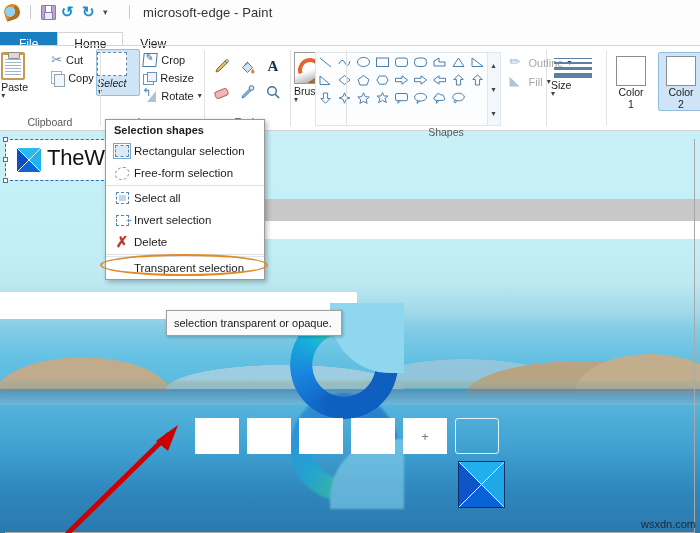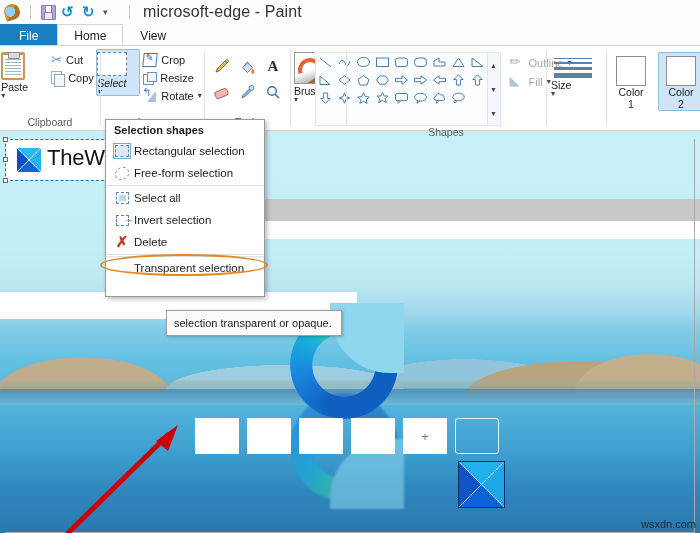--- a/index.html
+++ b/index.html
@@ -17,39 +17,39 @@
 
   
   .titlebar {
     height:24px; background:#fdfdfd;
     display:flex; align-items:center; gap:0px;
     padding-left:4px; position:relative; z-index:5;
   }
   .qat { display:flex; align-items:center; gap:5px; }
   .qat-sep { width:1px; height:14px; background:#c9c9c9; margin:0 5px; }
   .qat-ico { width:16px; height:16px; display:inline-block; position:relative; cursor:pointer; }
-  .title-text { margin-left:8px; font-size:16px; color:#333; letter-spacing:.1px; }
+  .title-text { margin-left:8px; font-size:13px; color:#333; letter-spacing:.1px; }
 
   
   .ico-paint { background:
       radial-gradient(circle at 40% 45%, #8fd3f4 0 38%, transparent 39%),
       linear-gradient(135deg,#d98c2a 0 50%, #b3701e 50% 100%);
     border-radius:50% 50% 50% 10%;
     transform:rotate(-18deg);
   }
   .ico-save { width:15px; height:15px; background:#b9a6d6; border:1px solid #8d7ab5; border-radius:1px; position:relative; }
   .ico-save:before { content:""; position:absolute; left:3px; top:0; right:3px; height:6px; background:#fff; border:1px solid #8d7ab5; border-top:none; }
   .ico-save:after  { content:""; position:absolute; left:2px; bottom:0; right:2px; height:6px; background:#efeaf7; border:1px solid #8d7ab5; border-bottom:none; }
   .arrow-glyph { font-size:15px; line-height:15px; color:#1c8fd6; font-weight:bold; }
   .qat-drop { font-size:9px; color:#555; line-height:16px; }
 
   
   .tabs { height:22px; display:flex; align-items:flex-end; background:#fdfdfd; position:relative; z-index:5; }
   .tab {
-    height:22px; line-height:22px; padding:0 16px; font-size:12px; color:#1b1b1b;
+    height:14px; line-height:22px; padding:0 16px; font-size:12px; color:#1b1b1b;
     cursor:pointer; border:1px solid transparent; border-bottom:none;margin-top:44px;
   }
   .tab.file { background:#1a7fc1; color:#fff; padding:0 18px; }
   .tab.active { background:#fff; border-color:#d4d4d4; }
   .tabs:after { content:""; position:absolute; left:0; right:0; bottom:0; height:1px; background:#d4d4d4; }
 
   
   .ribbon {
     height:85px; background:#fff; border-bottom:1px solid #d2d2d2;
     display:flex; align-items:stretch; position:relative; z-index:4;
@@ -208,21 +208,21 @@
   .handle { position:absolute; width:5px; height:5px; background:#fff; border:1px solid #6a6a6a; }
 
   
   .paint-canvas-border { position:absolute; left:5px; top:8px; width:690px; height:394px;
       border:1px solid #a9a9a9; border-top:none; border-left:none; pointer-events:none; }
 
   
   .menu {
     position:absolute; left:105px; top:119px; width:160px;
     background:#fff; border:1px solid #9a9a9a; box-shadow:2px 2px 5px rgba(0,0,0,.28);
-    z-index:20; padding:0 0 18px 0;
+    z-index:20; padding:0 0 1px 0;
   }
   .menu-head { font-size:11px; font-weight:bold; color:#1c1c1c; padding:4px 6px 4px 8px; background:#fff; }
   .menu-sep { height:1px; background:#e0e0e0; margin:1px 0; }
   .menu-item { display:flex; align-items:center; height:22px; padding-left:4px; cursor:pointer; position:relative; }
   .mi-ico { width:24px; display:flex; align-items:center; justify-content:center; }
   .mi-label { font-size:11.5px; color:#1c1c1c; }
   .menu-item.highlight { border-top:1px solid #d9e7f2; }
 
   .mico-rect { width:14px; height:12px; border:1px dashed #5b85ad; background:#dceaf6; outline:1px solid #7aa7cb; outline-offset:1px;}
   .mico-free { width:14px; height:13px; border:1px dashed #6f9cc0; border-radius:60% 40% 55% 45%; }

